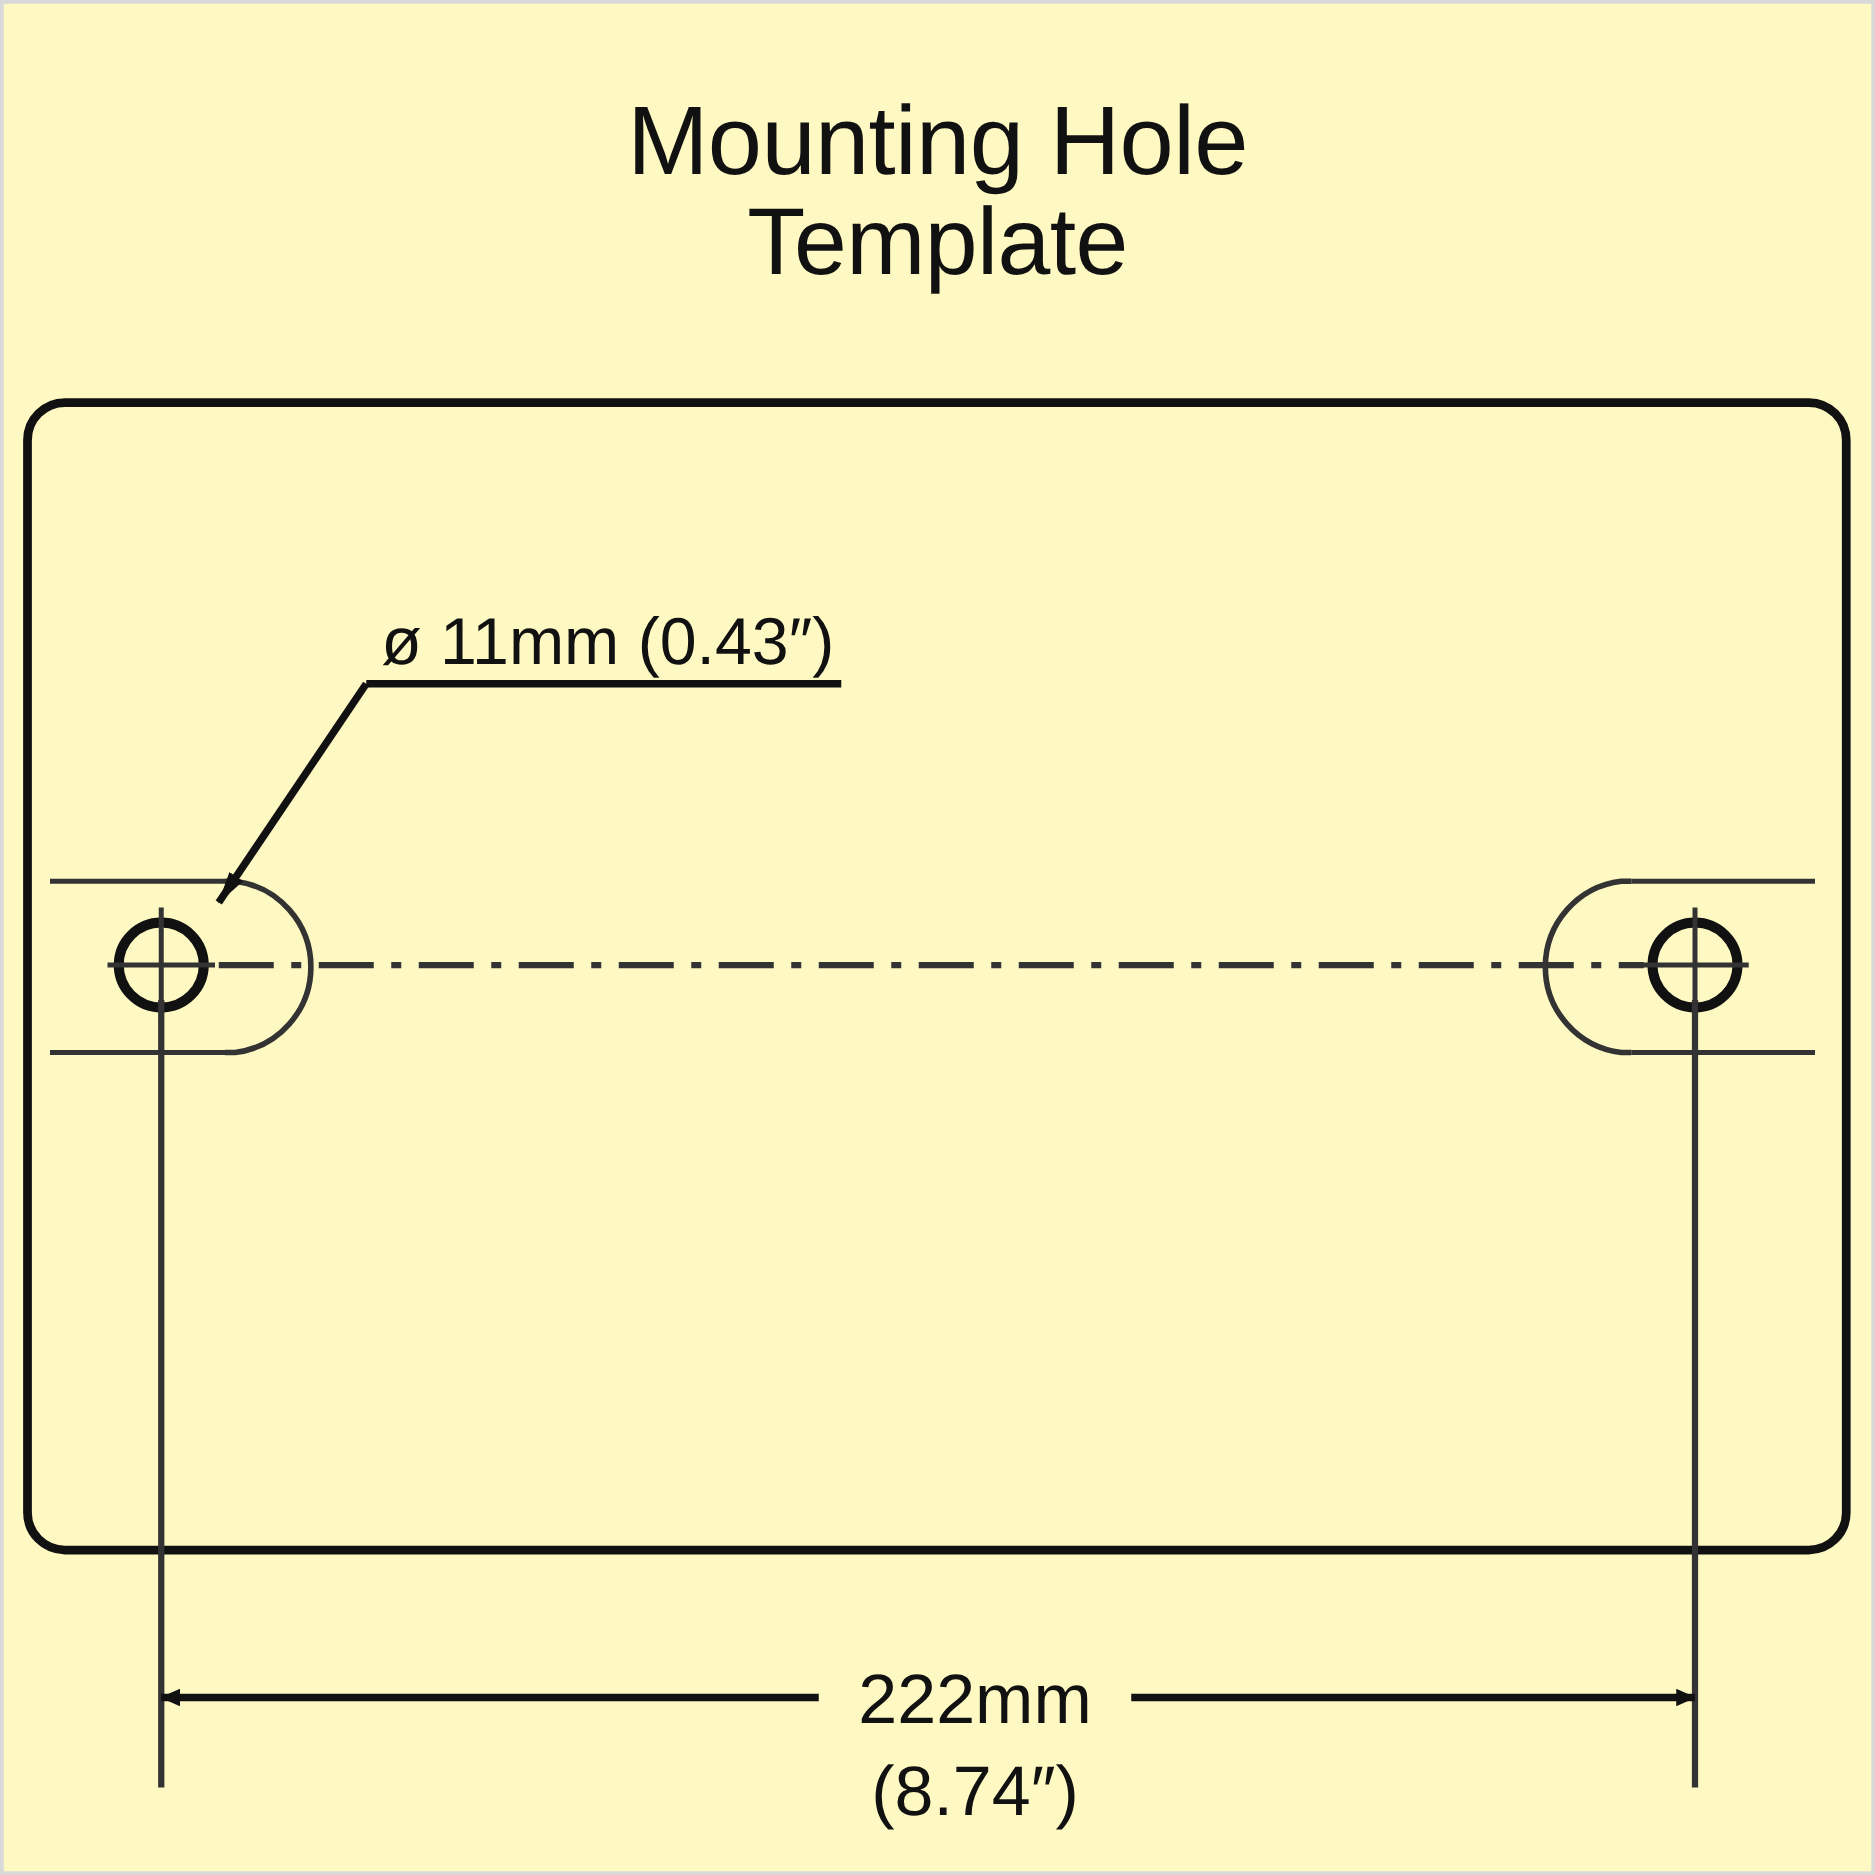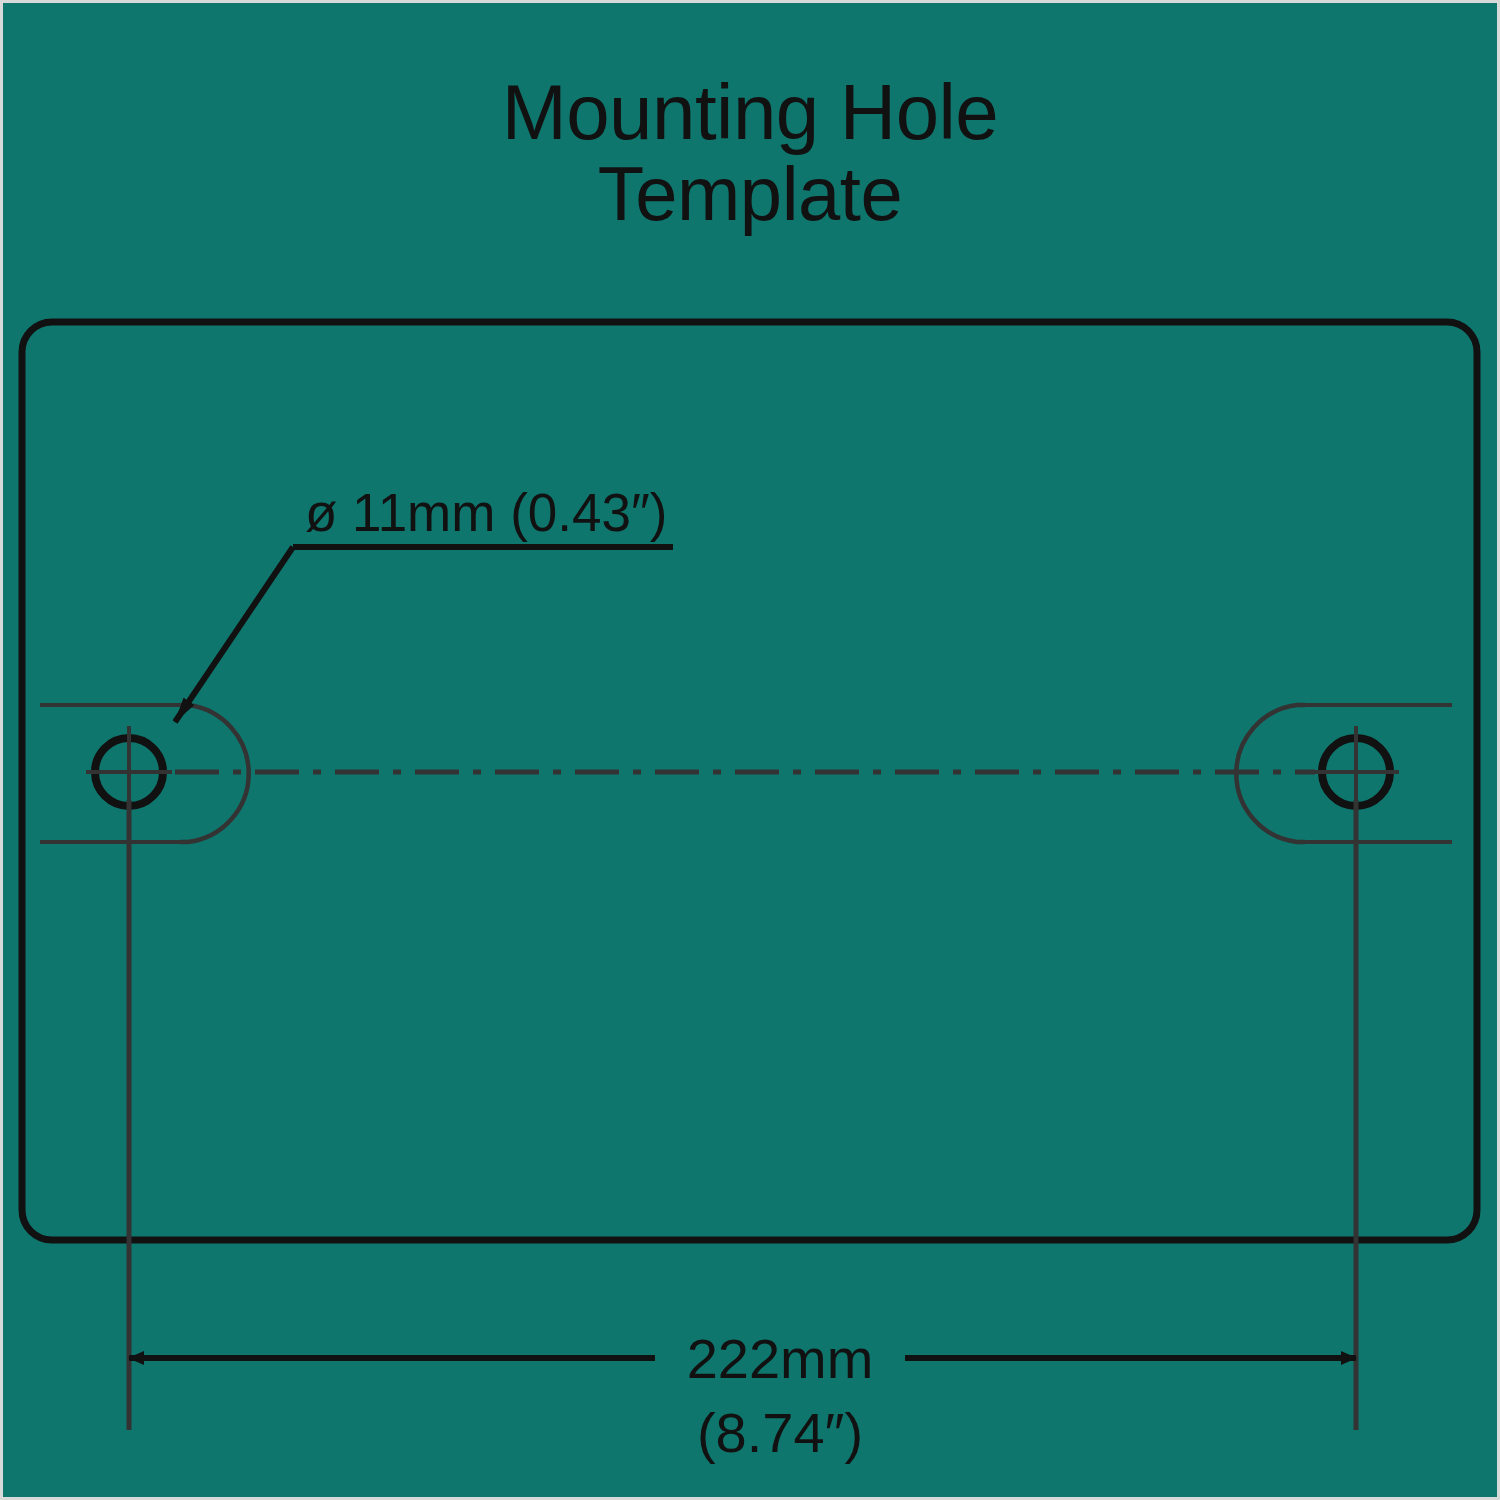--- a/index.html
+++ b/index.html
@@ -12,21 +12,21 @@
     width: 1500px;
     height: 1500px;
     font-family: "Liberation Sans", sans-serif;
     color: #000000;
     overflow: hidden;
   }
   #drawing-root {
     position: relative;
     width: 1500px;
     height: 1500px;
-    background: #0f766e;
+    background: #fef9c3;
   }
   .title-block {
     position: absolute;
     top: 72px;
     left: 0;
     width: 1500px;
     text-align: center;
     line-height: 1.05;
   }
   .title-line {

